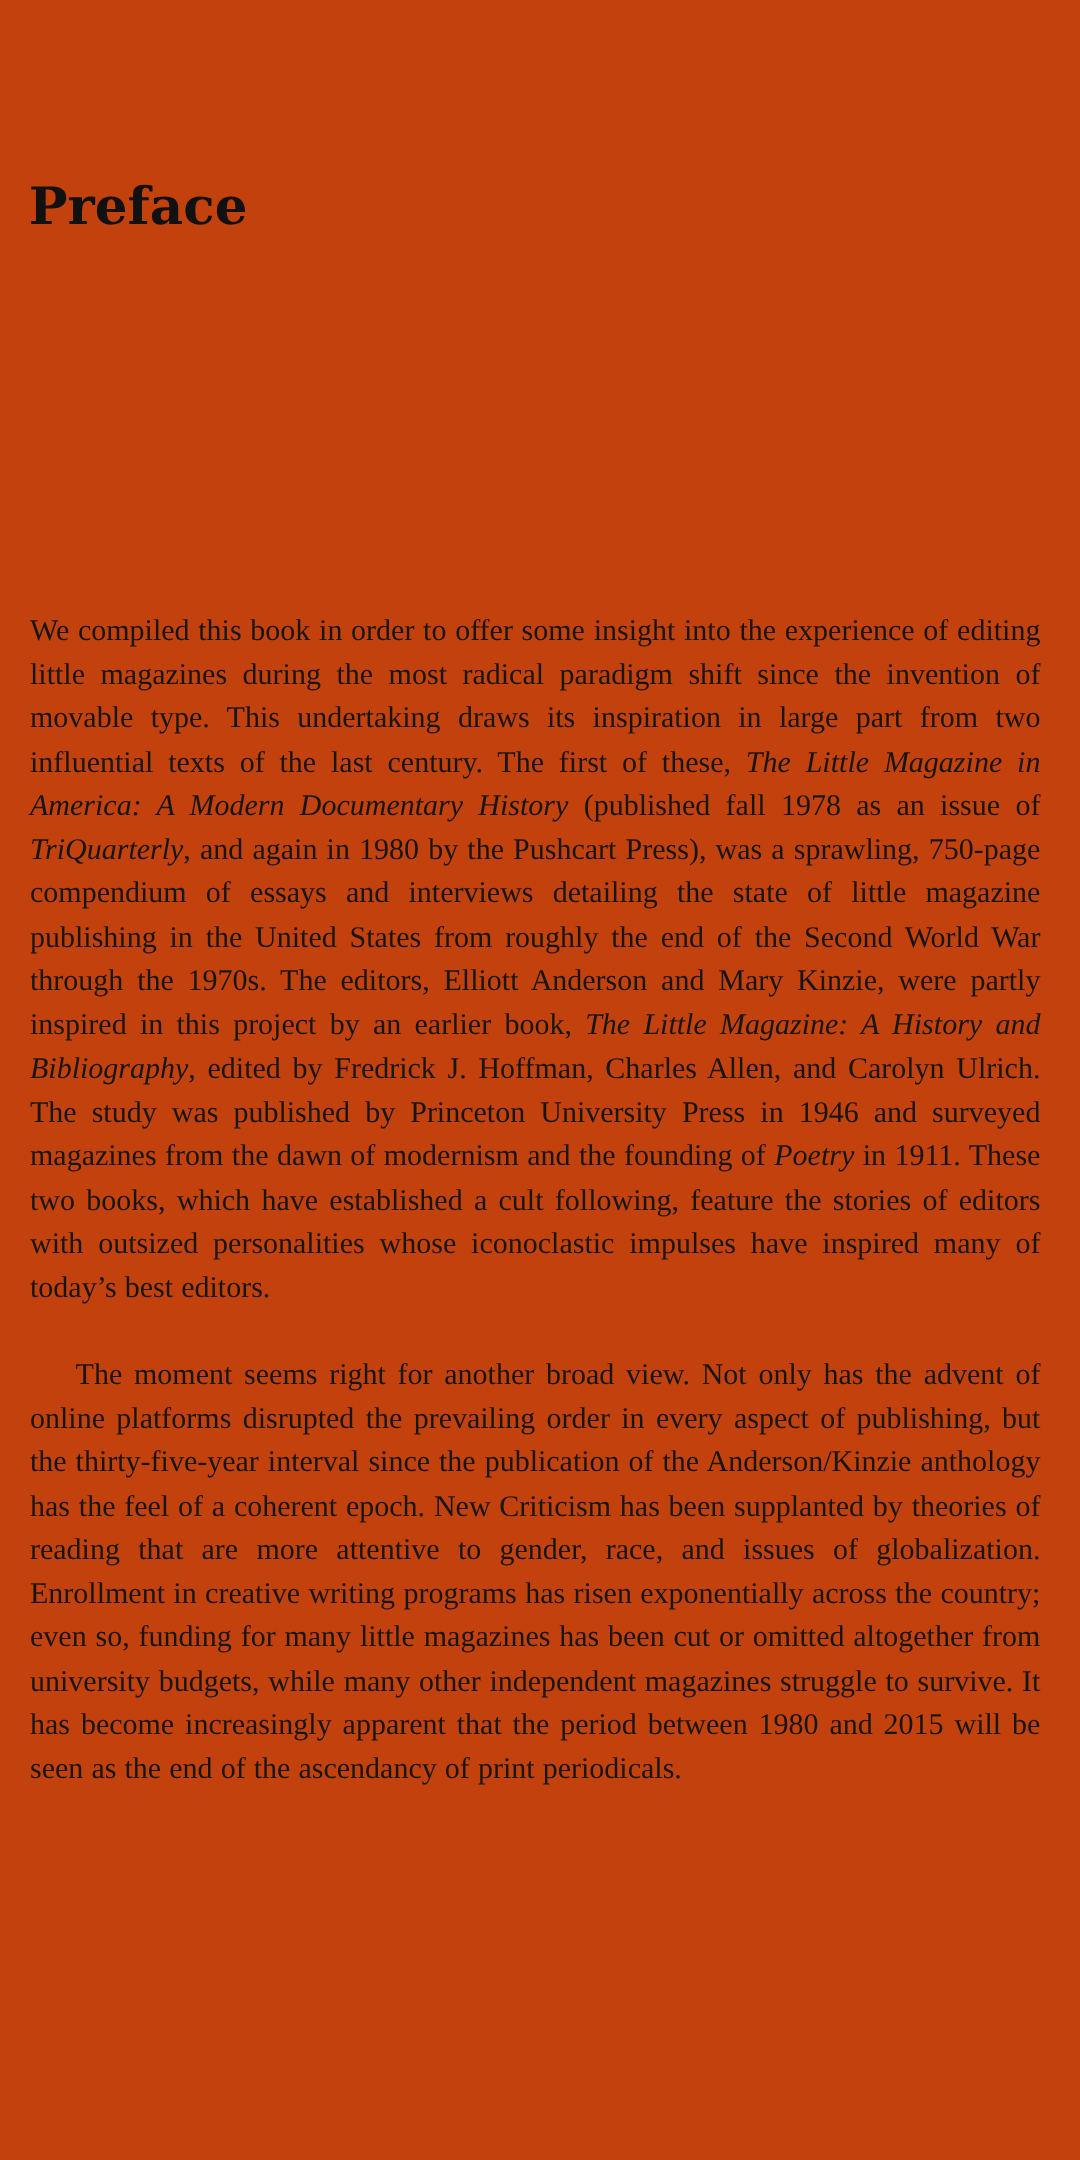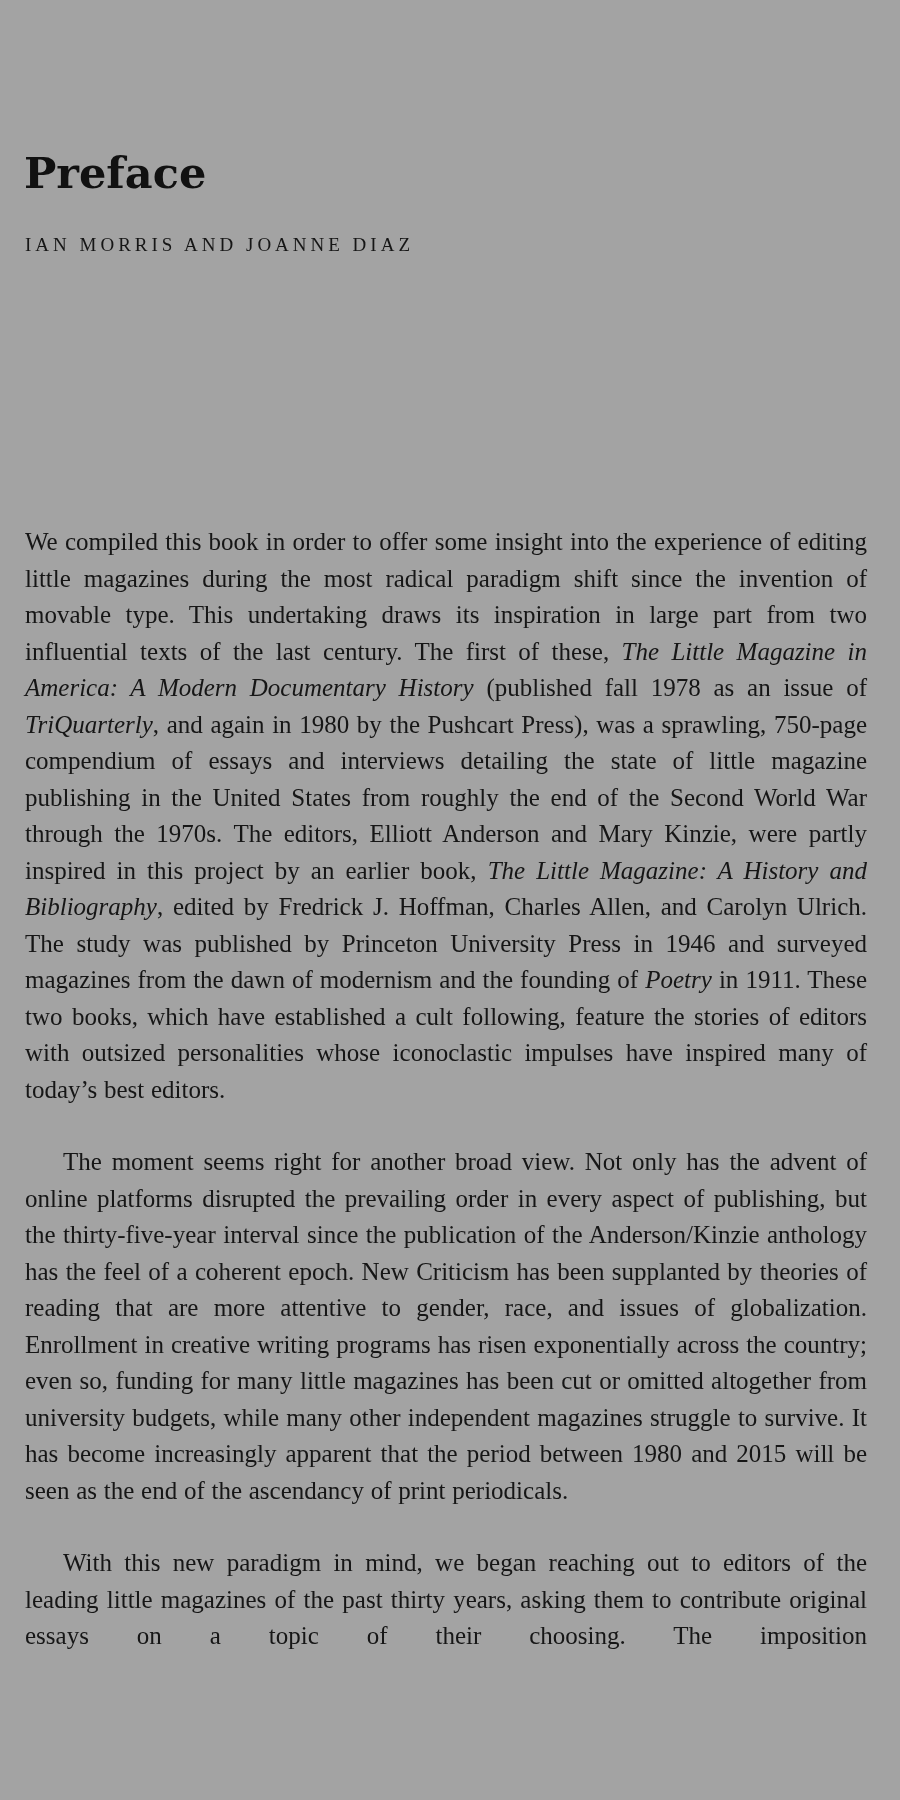--- a/index.html
+++ b/index.html
@@ -4,21 +4,21 @@
 <style>
   html, body {
     margin: 0;
     padding: 0;
     background: #ffffff;
   }
   .page {
     position: relative;
     width: 900px;
     height: 1800px;
-    background: #a3a3a3;
+    background: #c2410c;
     color: #1a1a1a;
     font-family: "Liberation Serif", serif;
     overflow: hidden;
   }
   .page-title {
     position: absolute;
     left: 24px;
     top: 150px;
     margin: 0;
     font-family: "DejaVu Serif", serif;
@@ -34,21 +34,21 @@
     top: 234px;
     font-family: "Liberation Serif", serif;
     font-size: 19px;
     letter-spacing: 4px;
     color: #161616;
     white-space: nowrap;
   }
   .body-text {
     position: absolute;
     left: 25px;
-    top: 524px;
+    top: 508px;
     width: 842px;
     font-size: 25px;
     line-height: 36.5px;
     text-align: justify;
     color: #161616;
     hyphens: auto;
     -webkit-hyphens: auto;
     word-spacing: 0.02em;
   }
   .body-text p {
@@ -66,25 +66,23 @@
     font-style: italic;
   }
 </style>
 </head>
 <body>
 
 <div class="page">
 
   <h1 class="page-title">Preface</h1>
 
-  <div class="authors-line">IAN MORRIS AND JOANNE DIAZ</div>
 
   <div class="body-text">
 
     <p><span>We compiled this book in order to offer some insight into the experience of editing little magazines during the most radical paradigm shift since the invention of movable type. This undertaking draws its inspiration in large part from two influential texts of the last century. The first of these, </span><i>The Little Magazine in America: A Modern Documentary History</i><span> (published fall 1978 as an issue of </span><i>TriQuarterly</i><span>, and again in 1980 by the Pushcart Press), was a sprawling, 750-page compendium of essays and interviews detailing the state of little magazine publishing in the United States from roughly the end of the Second World War through the 1970s. The editors, Elliott Anderson and Mary Kinzie, were partly inspired in this project by an earlier book, </span><i>The Little Magazine: A History and Bibliography</i><span>, edited by Fredrick J. Hoffman, Charles Allen, and Carolyn Ulrich. The study was published by Princeton University Press in 1946 and surveyed magazines from the dawn of modernism and the founding of </span><i>Poetry</i><span> in 1911. These two books, which have established a cult following, feature the stories of editors with outsized personalities whose iconoclastic impulses have inspired many of today’s best editors.</span></p>
 
     <p class="indent">The moment seems right for another broad view. Not only has the advent of online platforms disrupted the prevailing order in every aspect of publishing, but the thirty-five-year interval since the publication of the Anderson/Kinzie anthology has the feel of a coherent epoch. New Criticism has been supplanted by theories of reading that are more attentive to gender, race, and issues of globalization. Enrollment in creative writing programs has risen exponentially across the country; even so, funding for many little magazines has been cut or omitted altogether from university budgets, while many other independent magazines struggle to survive. It has become increasingly apparent that the period between 1980 and 2015 will be seen as the end of the ascendancy of print periodicals.</p>
 
-    <p class="indent continues">With this new paradigm in mind, we began reaching out to editors of the leading little magazines of the past thirty years, asking them to contribute original essays on a topic of their choosing. The imposition</p>
 
   </div>
 
 </div>
 
 </body></html>

